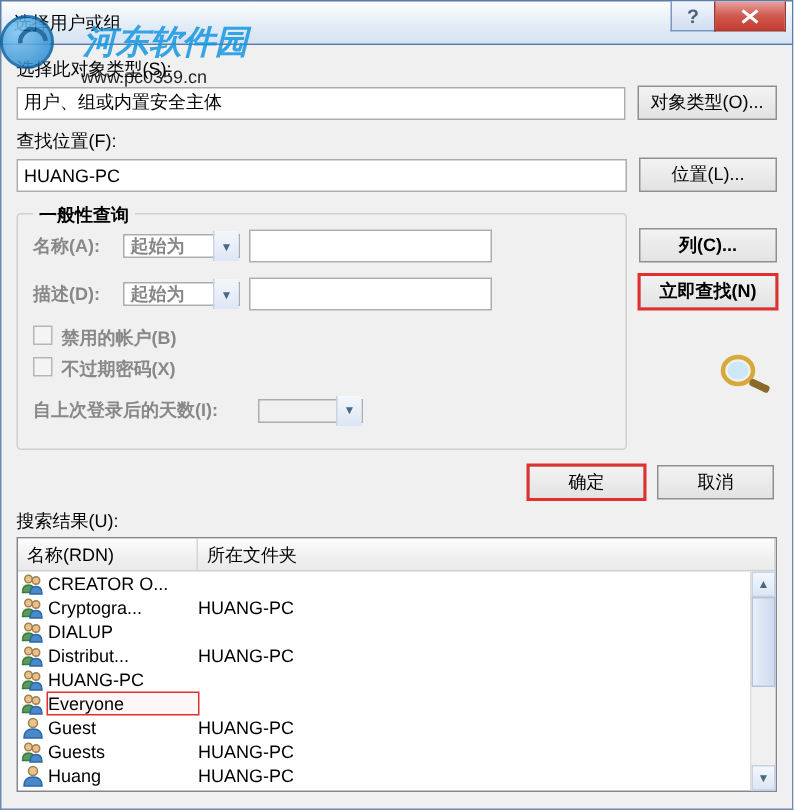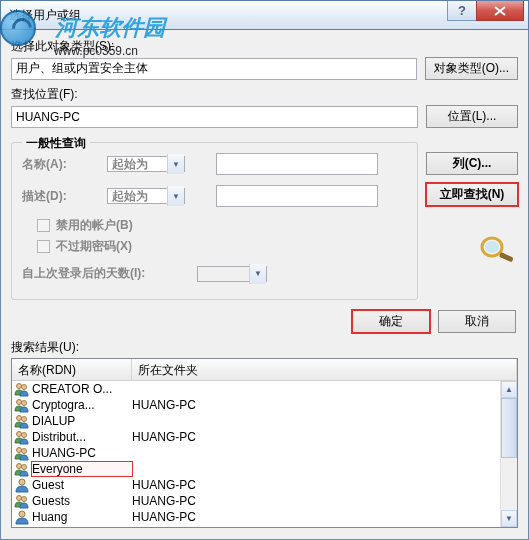--- a/index.html
+++ b/index.html
@@ -22,27 +22,27 @@
 
 .row { display: flex; align-items: center; margin-bottom: 6px; justify-content: center; }
 .label { font-size: 12px; color: #000; margin-bottom: 2px; }
 .textbox { background: #fff; border: 1px solid #abadb3; height: 22px; padding: 2px 4px; flex: 1; display: flex; align-items: center; }
 
 .winbtn { background: linear-gradient(#f2f2f2, #e3e3e3); border: 1px solid #8e8f8f; height: 23px; padding: 0 8px; min-width: 82px; display: inline-flex; align-items: center; justify-content: center; cursor: pointer; }
 
 .fieldset { border: 1px solid #d0d0d0; border-radius: 3px; padding: 10px 10px 8px 10px; margin-top: 8px; position: relative; }
 .fieldset .legend { position: absolute; top: -8px; left: 10px; background: #f0f0f0; padding: 0 4px; font-size: 12px; }
 
-.form-row { display: flex; align-items: center; margin-bottom: 10px; gap: 25px; }
+.form-row { display: flex; align-items: center; margin-bottom: 10px; }
 .form-row .flabel { width: 60px; color: #888; }
 .combo { border: 1px solid #abadb3; background: #fff; height: 16px; width: 78px; display: flex; align-items: center; justify-content: space-between; padding-left: 4px; color: #888; }
 .combo .arrow { width: 17px; height: 20px; background: linear-gradient(#f4f7fc, #dce6f4); border-left: 1px solid #c7d3e4; display: flex; align-items: center; justify-content: center; color: #4a6785; font-size: 8px; }
 .input-blank { border: 1px solid #abadb3; background: #fff; height: 22px; width: 162px; margin-left: 6px; }
 
-.chk-row { display: flex; align-items: center; margin-bottom: 4px; margin-left: 15px; }
+.chk-row { display: flex; align-items: flex-start; margin-bottom: 4px; }
 .chk { width: 13px; height: 13px; border: 1px solid #b5b5b5; background: #f4f4f4; margin-right: 6px; }
 .chk-label { color: #888; }
 
 .highlight { outline: 2px solid #e03030; outline-offset: -1px; }
 
 .magnifier { width: 42px; height: 28px; align-self: flex-end; margin-top: 20px; position: relative; }
 .magnifier svg { width: 100%; height: 100%; }
 
 .bottom-btns { display: flex; justify-content: flex-end; gap: 8px; margin-top: 10px; padding-right: 2px; }
 

